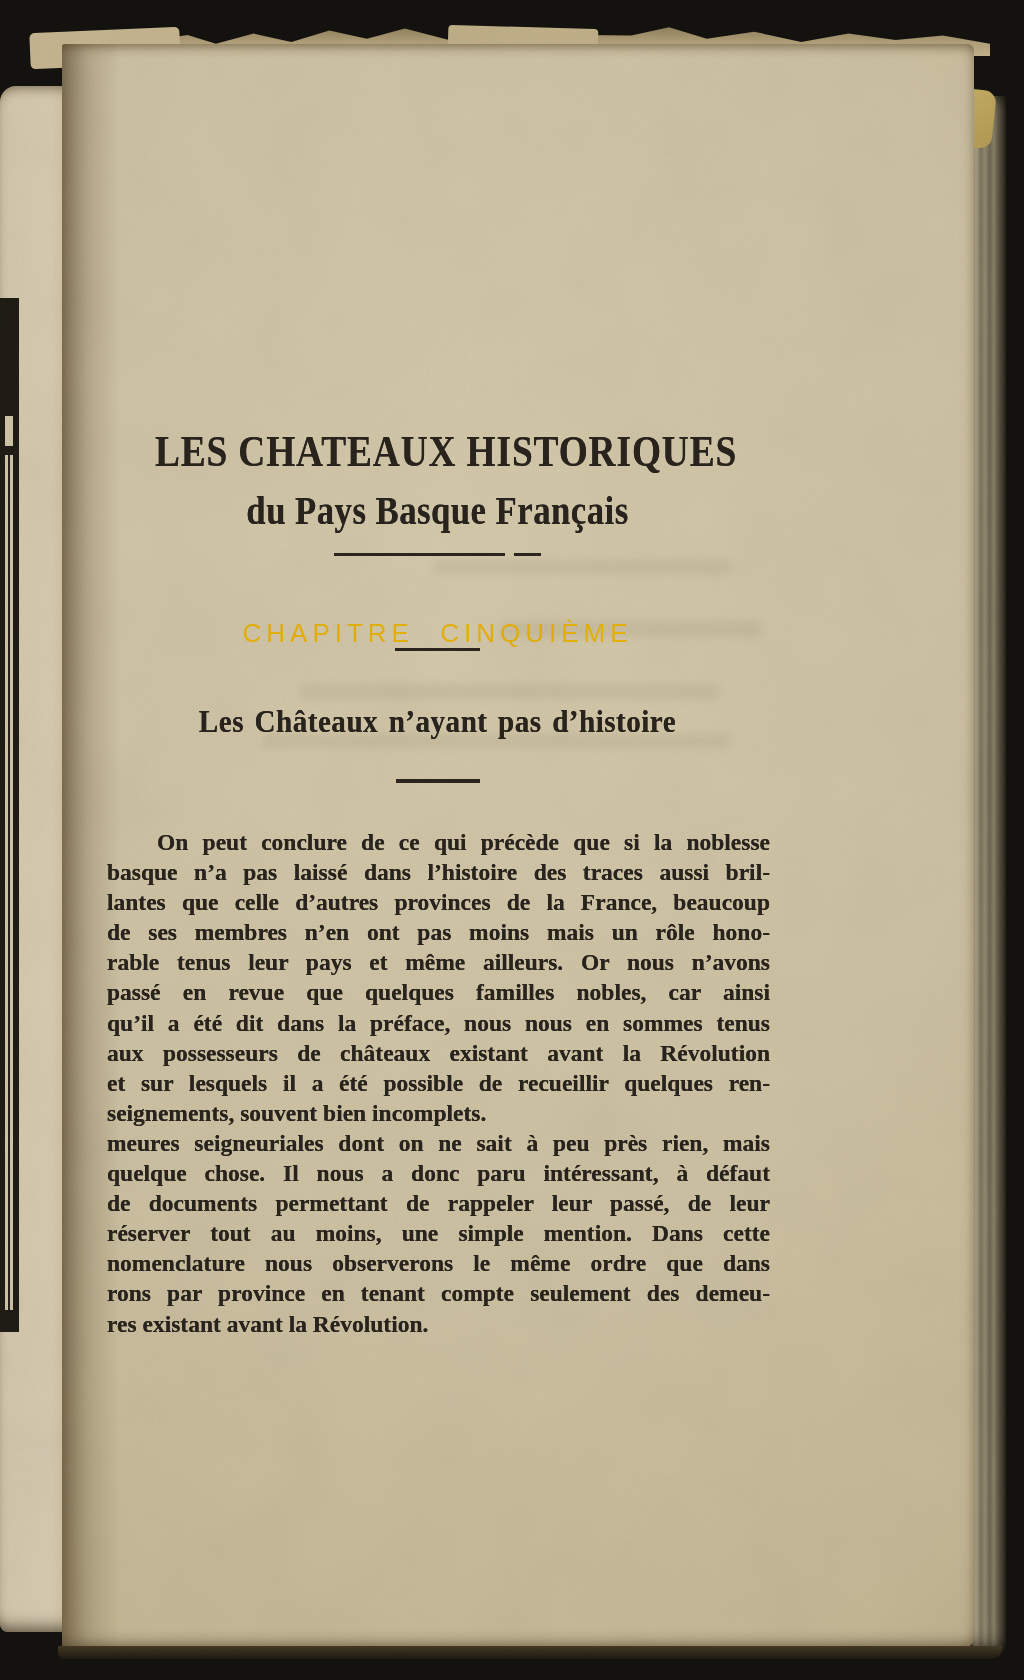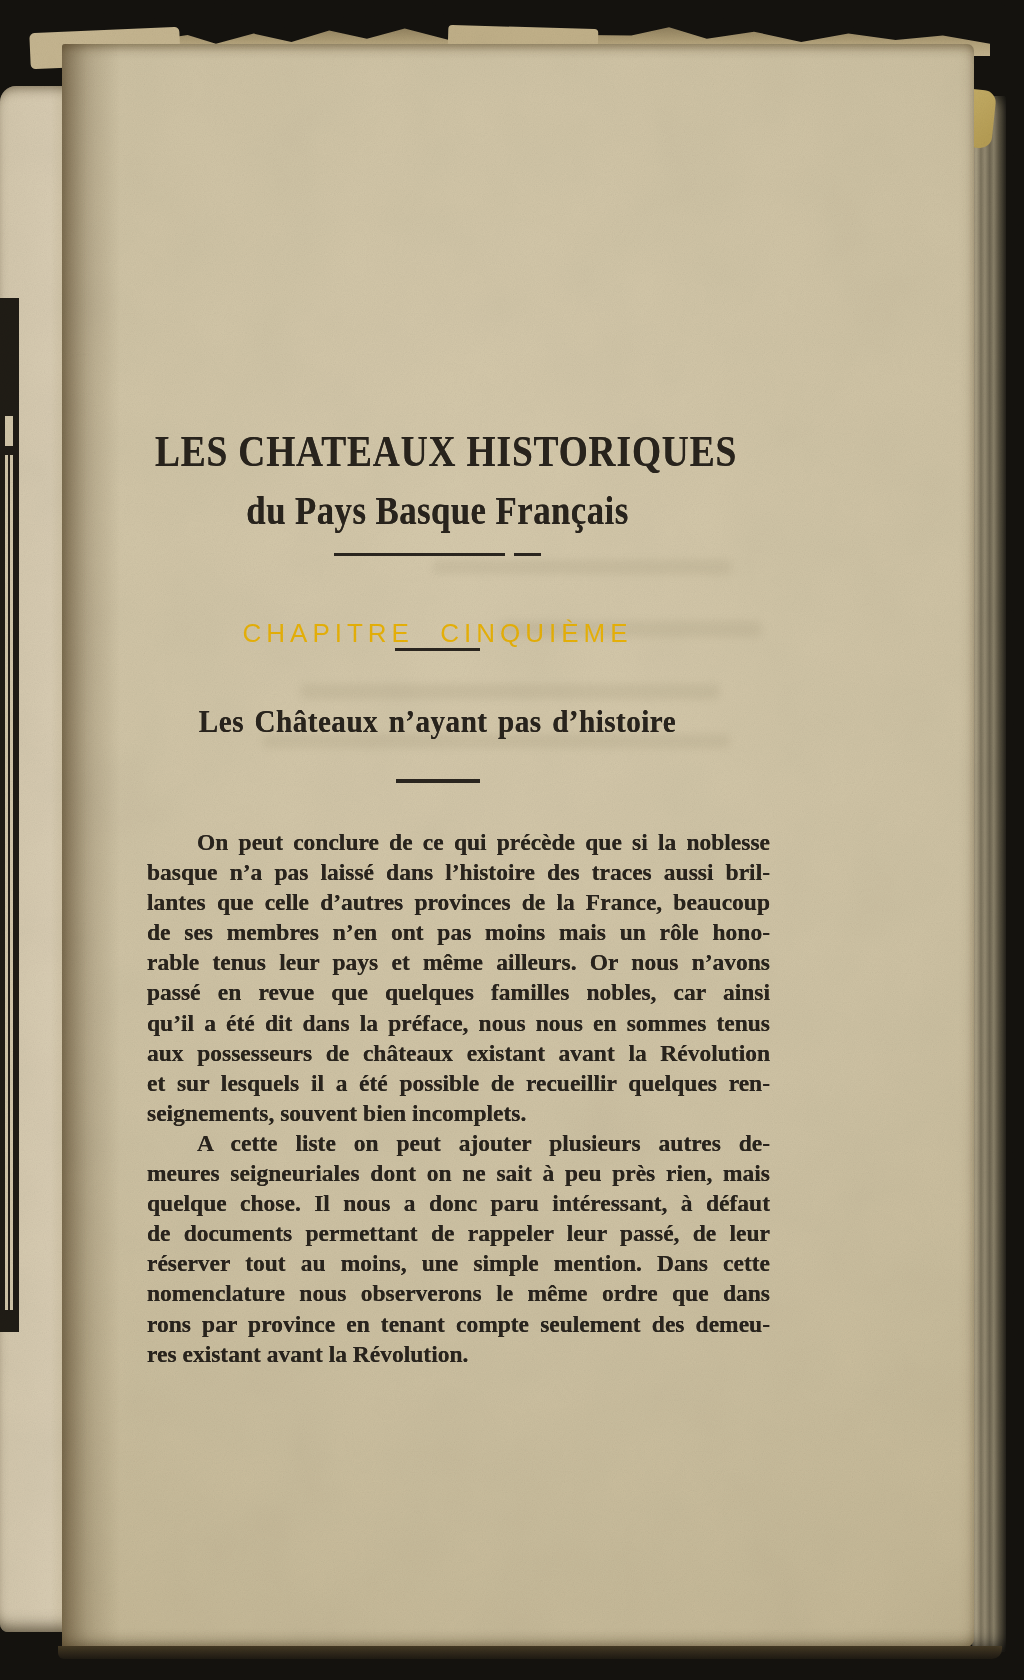--- a/index.html
+++ b/index.html
@@ -75,21 +75,21 @@
   .chapter{top:588px;font-family:"Liberation Sans", sans-serif;font-size:26px;font-weight:400;
     letter-spacing:5px;word-spacing:14px;text-align:center;color:#eab308;text-shadow:none;
     white-space:nowrap;margin-top:30px;}
 
   .rule-2{top:648px;width:85px;height:3px;background:#2b261f;margin:0 auto;}
   .section-heading{top:705px;font-size:31px;font-weight:bold;text-align:center;line-height:1.1;
     letter-spacing:.5px;word-spacing:3px;transform:scaleX(.94);white-space:nowrap;}
   .rule-3{top:779px;width:84px;height:4px;background:#2b261f;margin:0 auto;}
 
   .body-text{top:827px;left:2px;width:663px;font-size:23.5px;font-weight:bold;}
-  .bline{text-align:justify;text-align-last:justify;line-height:30.1px;overflow:hidden;margin-left:40px;}
+  .bline{text-align:justify;text-align-last:justify;line-height:30.1px;overflow:hidden;}
   .bline.first{text-indent:50px;}
   .bline.plast{text-align-last:left;font-family:Liberation Serif, serif;}
 
   
   .grain{position:absolute;left:0;top:0;z-index:6;pointer-events:none;mix-blend-mode:multiply;}
 </style>
 </head>
 <body>
 
 <div id="canvas">
@@ -143,21 +143,20 @@
         <div class="bline">lantes que celle d’autres provinces de la France, beaucoup</div>
         <div class="bline">de ses membres n’en ont pas moins mais un rôle hono-</div>
         <div class="bline">rable tenus leur pays et même ailleurs. Or nous n’avons</div>
         <div class="bline">passé en revue que quelques familles nobles, car ainsi</div>
         <div class="bline">qu’il a été dit dans la préface, nous nous en sommes tenus</div>
         <div class="bline">aux possesseurs de châteaux existant avant la Révolution</div>
         <div class="bline">et sur lesquels il a été possible de recueillir quelques ren-</div>
         <div class="bline plast">seignements, souvent bien incomplets.</div>
       </div>
       <div>
-        <div class="bline first">A cette liste on peut ajouter plusieurs autres de-</div>
         <div class="bline">meures seigneuriales dont on ne sait à peu près rien, mais</div>
         <div class="bline">quelque chose. Il nous a donc paru intéressant, à défaut</div>
         <div class="bline">de documents permettant de rappeler leur passé, de leur</div>
         <div class="bline">réserver tout au moins, une simple mention. Dans cette</div>
         <div class="bline">nomenclature nous observerons le même ordre que dans</div>
         <div class="bline">rons par province en tenant compte seulement des demeu-</div>
         <div class="bline plast">res existant avant la Révolution.</div>
       </div>
     </div>
   </div>

